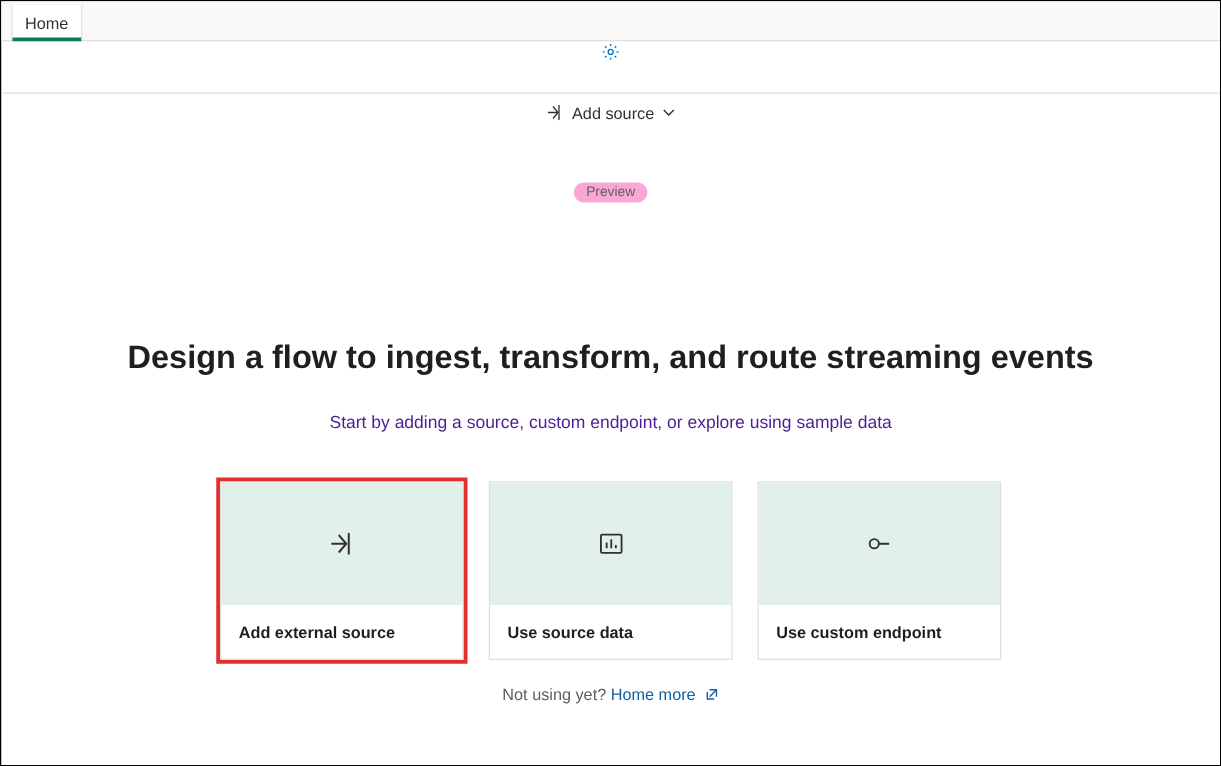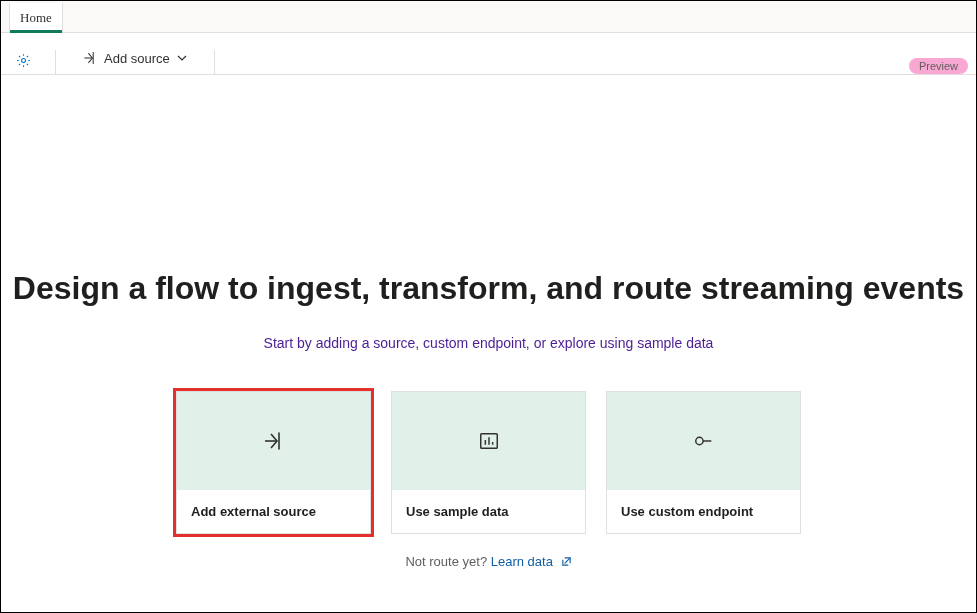--- a/index.html
+++ b/index.html
@@ -22,36 +22,36 @@
     }
     .tab {
       padding: 7px 10px 6px 10px;
       font-size: 13px;
       background: #fff;
       border: 1px solid #e1dfdd;
       border-bottom: none;
       border-top: none;
       position: relative;
       cursor: pointer;
-      font-family: Liberation Serif, serif;
     }
     .tab.active::after {
       content: "";
       position: absolute;
       left: 0; right: 0; bottom: -1px;
       height: 3px;
       background: #0f7b5c;
     }
     .toolbar {
       display: flex;
-      align-items: flex-end;
+      align-items: center;
       height: 42px;
       border-bottom: 1px solid #e1dfdd;
       padding: 0 8px;
       gap: 16px;
+      flex-direction: column;
     }
     .toolbar .settings-btn {
       width: 28px; height: 28px;
       display: flex; align-items: center; justify-content: center;
       cursor: pointer;
       color: #0078d4;
     }
     .toolbar .divider {
       width: 1px; height: 24px; background: #e1dfdd;
       margin: 0 2px;
@@ -70,21 +70,21 @@
       border-radius: 10px;
       padding: 2px 10px;
       font-size: 11px;
       color: #605e5c;
     }
     .main {
       padding-top: 195px;
       text-align: center;
     }
     .headline {
-      font-size: 32px;
+      font-size: 26px;
       font-weight: 600;
       color: #201f1e;
       margin-bottom: 28px;
     }
     .subhead {
       font-size: 14px;
       color: #4c1d95;
       margin-bottom: 40px;
     }
     .cards {
@@ -182,39 +182,39 @@
       <div class="card-label">Add external source</div>
     </div>
 
     <div class="card">
       <div class="card-top">
         <svg width="22" height="22" viewBox="0 0 24 24" fill="none" stroke="#323130" stroke-width="1.6">
           <rect x="3" y="4" width="18" height="16" rx="1"></rect>
           <path d="M8 16v-5M12 16v-8M16 16v-3"></path>
         </svg>
       </div>
-      <div class="card-label">Use sample data</div>
+      <div class="card-label">Use source data</div>
     </div>
 
     <div class="card">
       <div class="card-top">
         <svg width="22" height="22" viewBox="0 0 24 24" fill="none" stroke="#323130" stroke-width="1.6">
           <circle cx="7" cy="12" r="4"></circle>
           <path d="M11 12h9"></path>
         </svg>
       </div>
       <div class="card-label">Use custom endpoint</div>
     </div>
 
   </div>
 
   <div class="footer-help">
-    <span>Not route yet?</span>
+    <span>Not using yet?</span>
     <a>
-      <span>Learn data</span>
+      <span>Home more</span>
       <svg class="ext-icon" width="11" height="11" viewBox="0 0 12 12" fill="none" stroke="#115ea3" stroke-width="1.2" style="display:inline-block;vertical-align:-1px">
         <path d="M4 2h6v6"></path>
         <path d="M10 2L4 8"></path>
         <path d="M8 10H2V4"></path>
       </svg>
     </a>
   </div>
 </div>
 
 </body></html>

